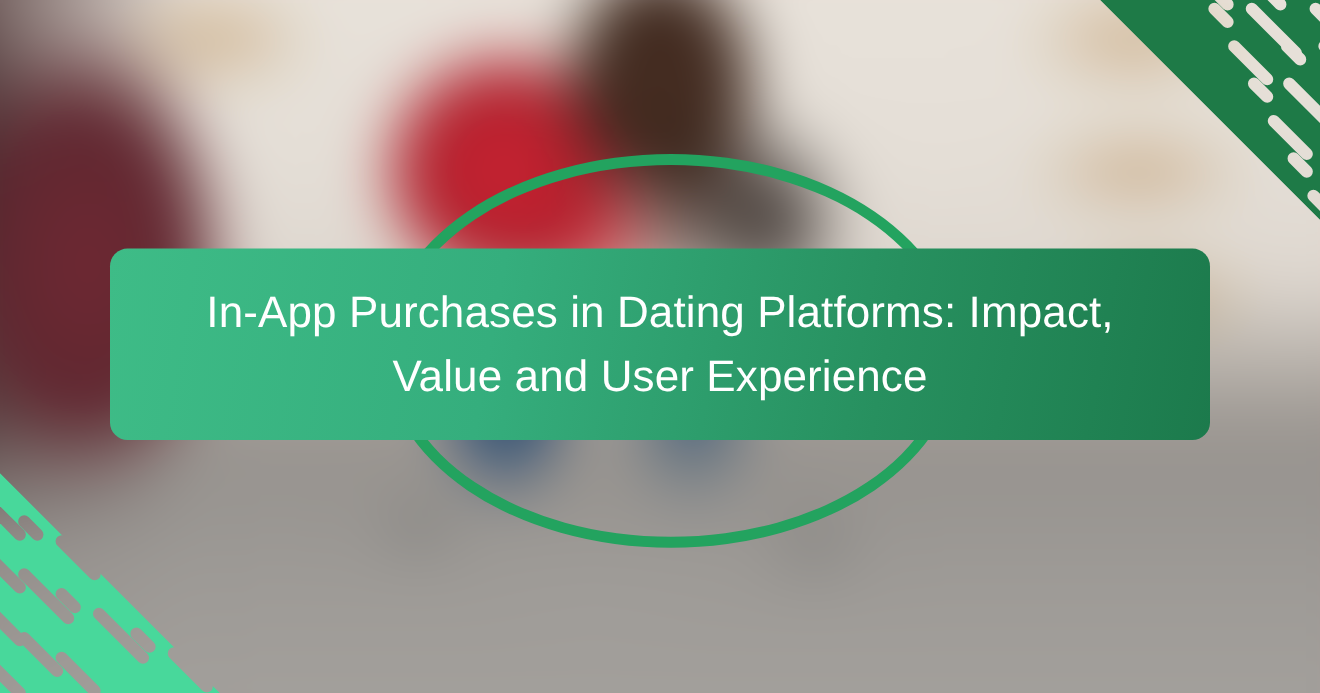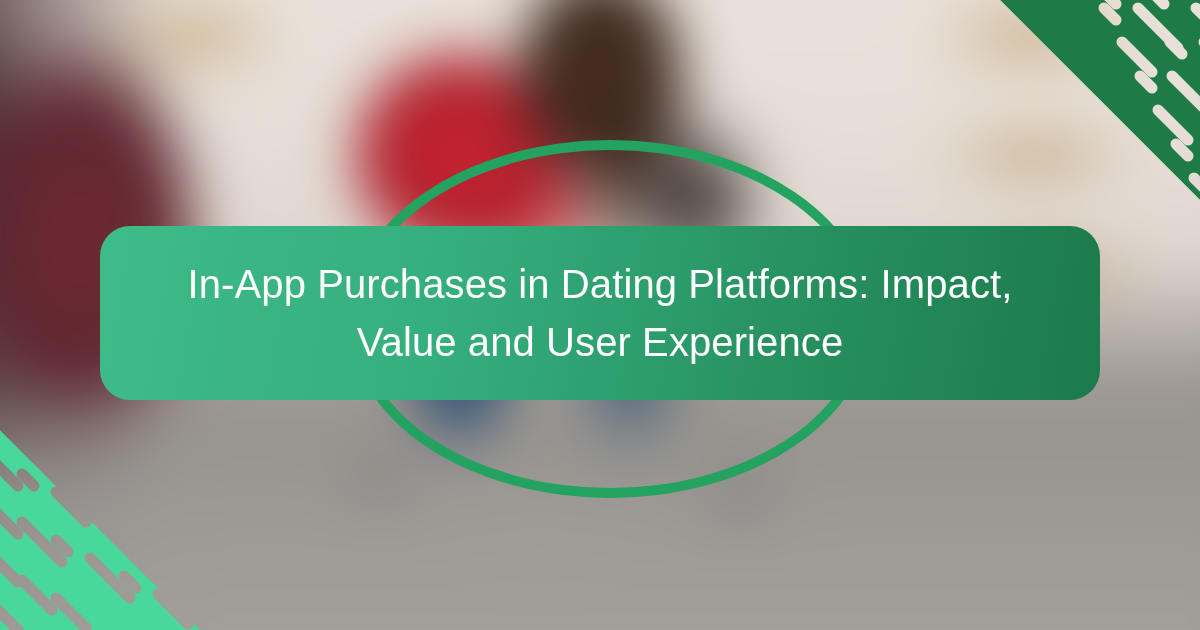--- a/index.html
+++ b/index.html
@@ -89,21 +89,21 @@
   
   .corner { position:absolute; }
   .corner-tr { top:0; right:0; width:200px; height:200px; }
   .corner-bl { bottom:0; left:0;  width:200px; height:200px; }
 
   
   .title-card {
     position:absolute;
     left:100px; top:226px;
     width:1000px; height:174px;
-    border-radius:30px;
+    border-radius:16px;
     background:linear-gradient(100deg, #3EBC87 0%, #35AE7D 35%, #27905F 70%, #1C7A4C 100%);
     display:flex;
     align-items:center;
     padding:12px 48px;
   }
   .title-text {
     color:#ffffff;
     font-size:40px;
     line-height:1.45;
     font-weight:400;

